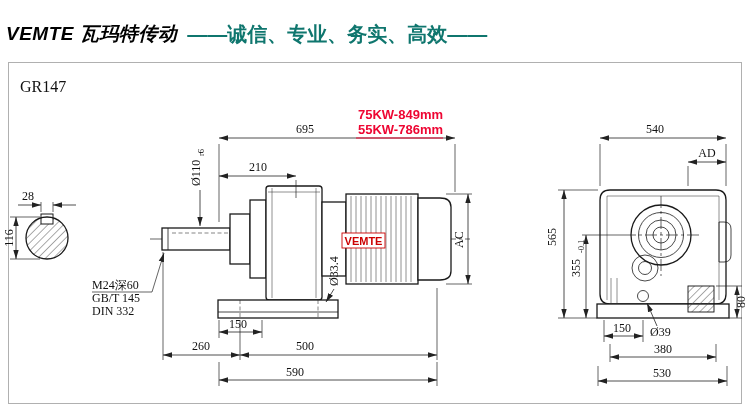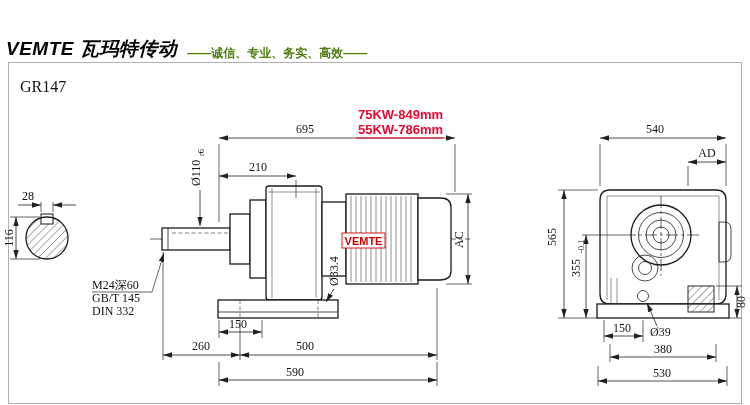--- a/index.html
+++ b/index.html
@@ -1,20 +1,20 @@
 <!DOCTYPE html>
 <html><head>
 <meta charset="utf-8">
 <style>
   html,body{margin:0;padding:0;background:#fff;}
   .page{position:relative;width:750px;height:405px;background:#fff;overflow:hidden;
         font-family:"Liberation Sans",sans-serif;}
-  .header{height:62px;padding:6px 0 0 6px;box-sizing:border-box;display:flex;align-items:flex-end;gap:10px;}
+  .header{height:62px;padding:6px 0 0 6px;box-sizing:border-box;display:flex;align-items:center;gap:10px;}
   .brand{font-style:italic;font-weight:bold;font-size:19px;color:#000;letter-spacing:.5px;}
-  .slogan{font-weight:bold;font-size:12px;color:#4d7c0f;}
+  .slogan{font-weight:bold;font-size:20px;color:#0f766e;}
   svg{display:block;}
   .ol{fill:none;stroke:#1a1a1a;stroke-width:1.3;}
   .olw{fill:#fff;stroke:#1a1a1a;stroke-width:1.3;}
   .ol2{fill:none;stroke:#1a1a1a;stroke-width:.8;}
   .thin{fill:none;stroke:#333;stroke-width:.55;}
   .dim{fill:none;stroke:#222;stroke-width:.8;}
   .ext{fill:none;stroke:#222;stroke-width:.7;}
   .cl{fill:none;stroke:#222;stroke-width:.7;stroke-dasharray:12 3 3 3;}
   .hid{fill:none;stroke:#333;stroke-width:.6;stroke-dasharray:4 2.5;}
   text.d{font:12px "Liberation Serif",serif;fill:#111;}

